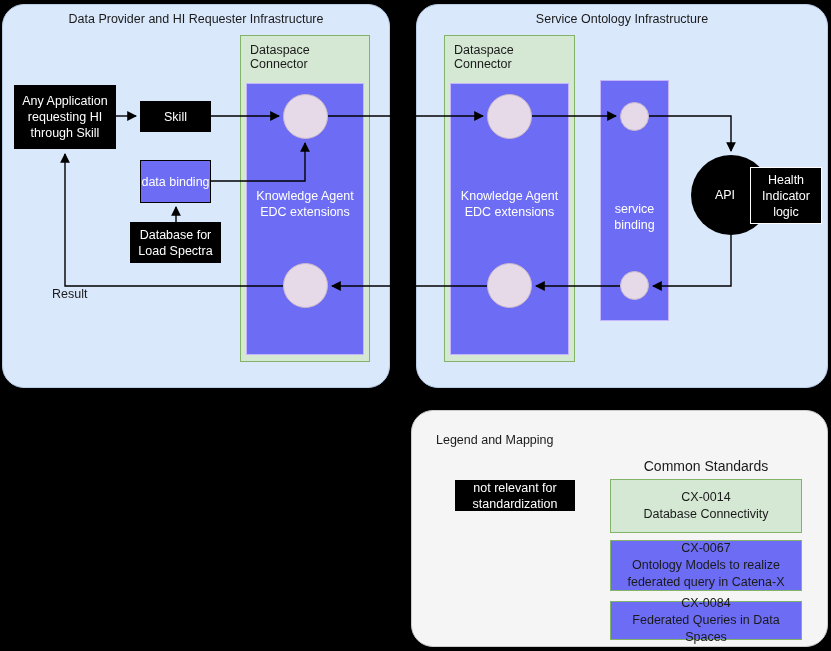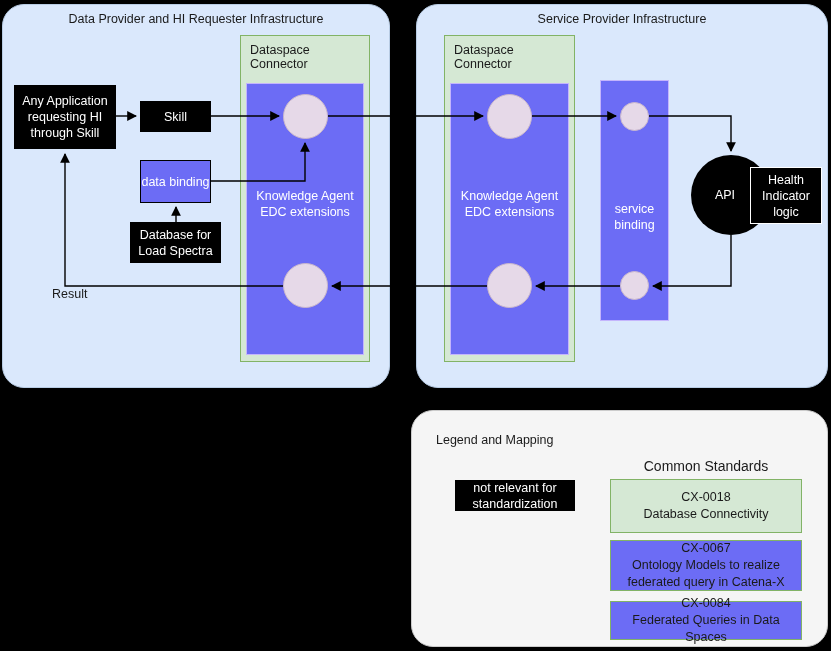--- a/index.html
+++ b/index.html
@@ -86,21 +86,21 @@
     <span>data binding</span>
   </div>
 
   <div class="abs blackbox" style="left:130px;top:222px;width:91px;height:41px;">
     <span>Database for Load Spectra</span>
   </div>
 
   <div class="result-label" style="left:52px;top:287px;">Result</div>
 
   <div class="abs panel" style="left:416px;top:4px;width:412px;height:384px;">
-    <div class="panel-title">Service Provider Infrastructure</div>
+    <div class="panel-title">Service Ontology Infrastructure</div>
   </div>
 
   <div class="abs dsc" style="left:444px;top:35px;width:131px;height:327px;">
     <div class="dsc-title">Dataspace Connector</div>
   </div>
 
   <div class="abs purple" style="left:450px;top:83px;width:119px;height:272px;">
     <div class="purple-label" style="top:104px;">Knowledge Agent EDC extensions</div>
   </div>
   <div class="abs dot" style="left:487px;top:94px;width:45px;height:45px;"></div>
@@ -125,21 +125,21 @@
   </div>
 
   <div class="legend-sub" style="left:610px;top:458px;width:192px;">Common Standards</div>
 
   <div class="abs blackbox" style="left:455px;top:480px;width:120px;height:31px;">
     <span>not relevant for standardization</span>
   </div>
 
   <div class="abs lg-green lg-cell" style="left:610px;top:479px;width:192px;height:54px;">
     <span>
-      <span>CX-0018</span><br>
+      <span>CX-0014</span><br>
       <span>Database Connectivity</span>
     </span>
   </div>
 
   <div class="abs lg-purple lg-cell" style="left:610px;top:540px;width:192px;height:51px;">
     <span>
       <span>CX-0067</span><br>
       <span>Ontology Models to realize federated query in Catena-X</span>
     </span>
   </div>

